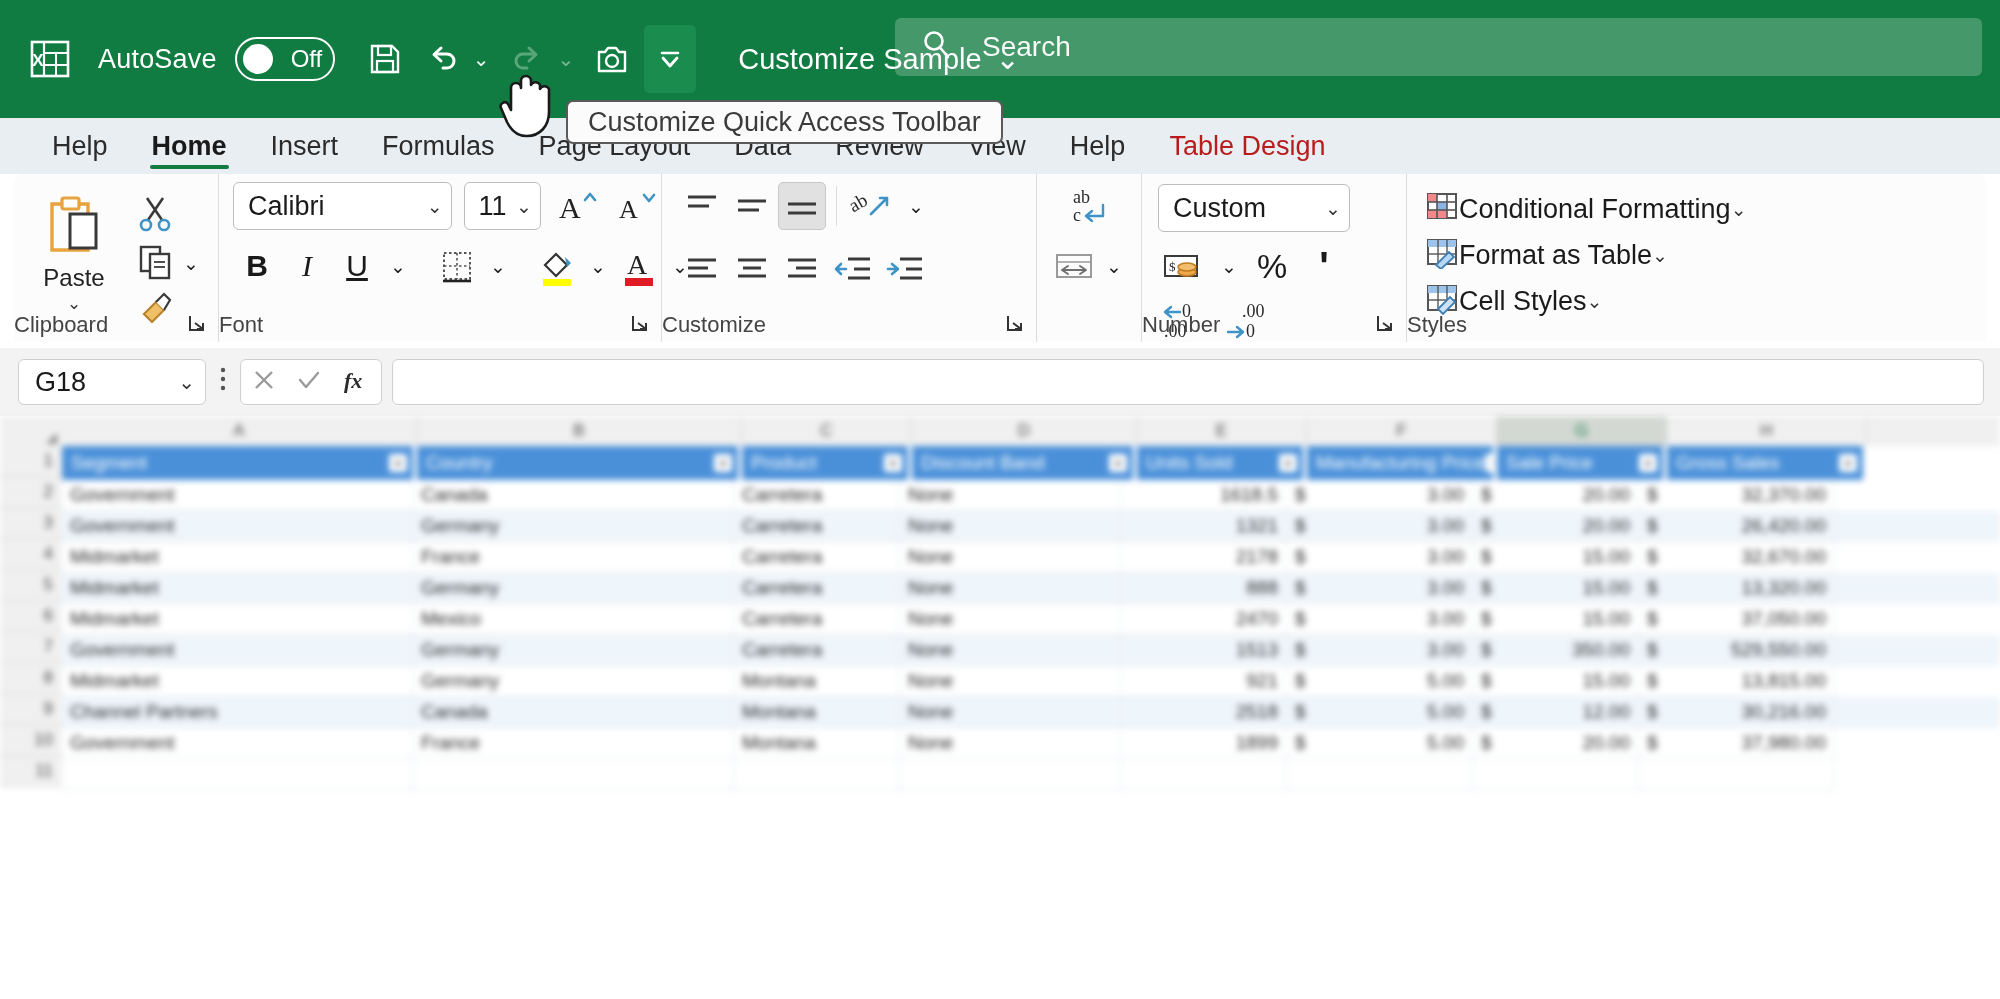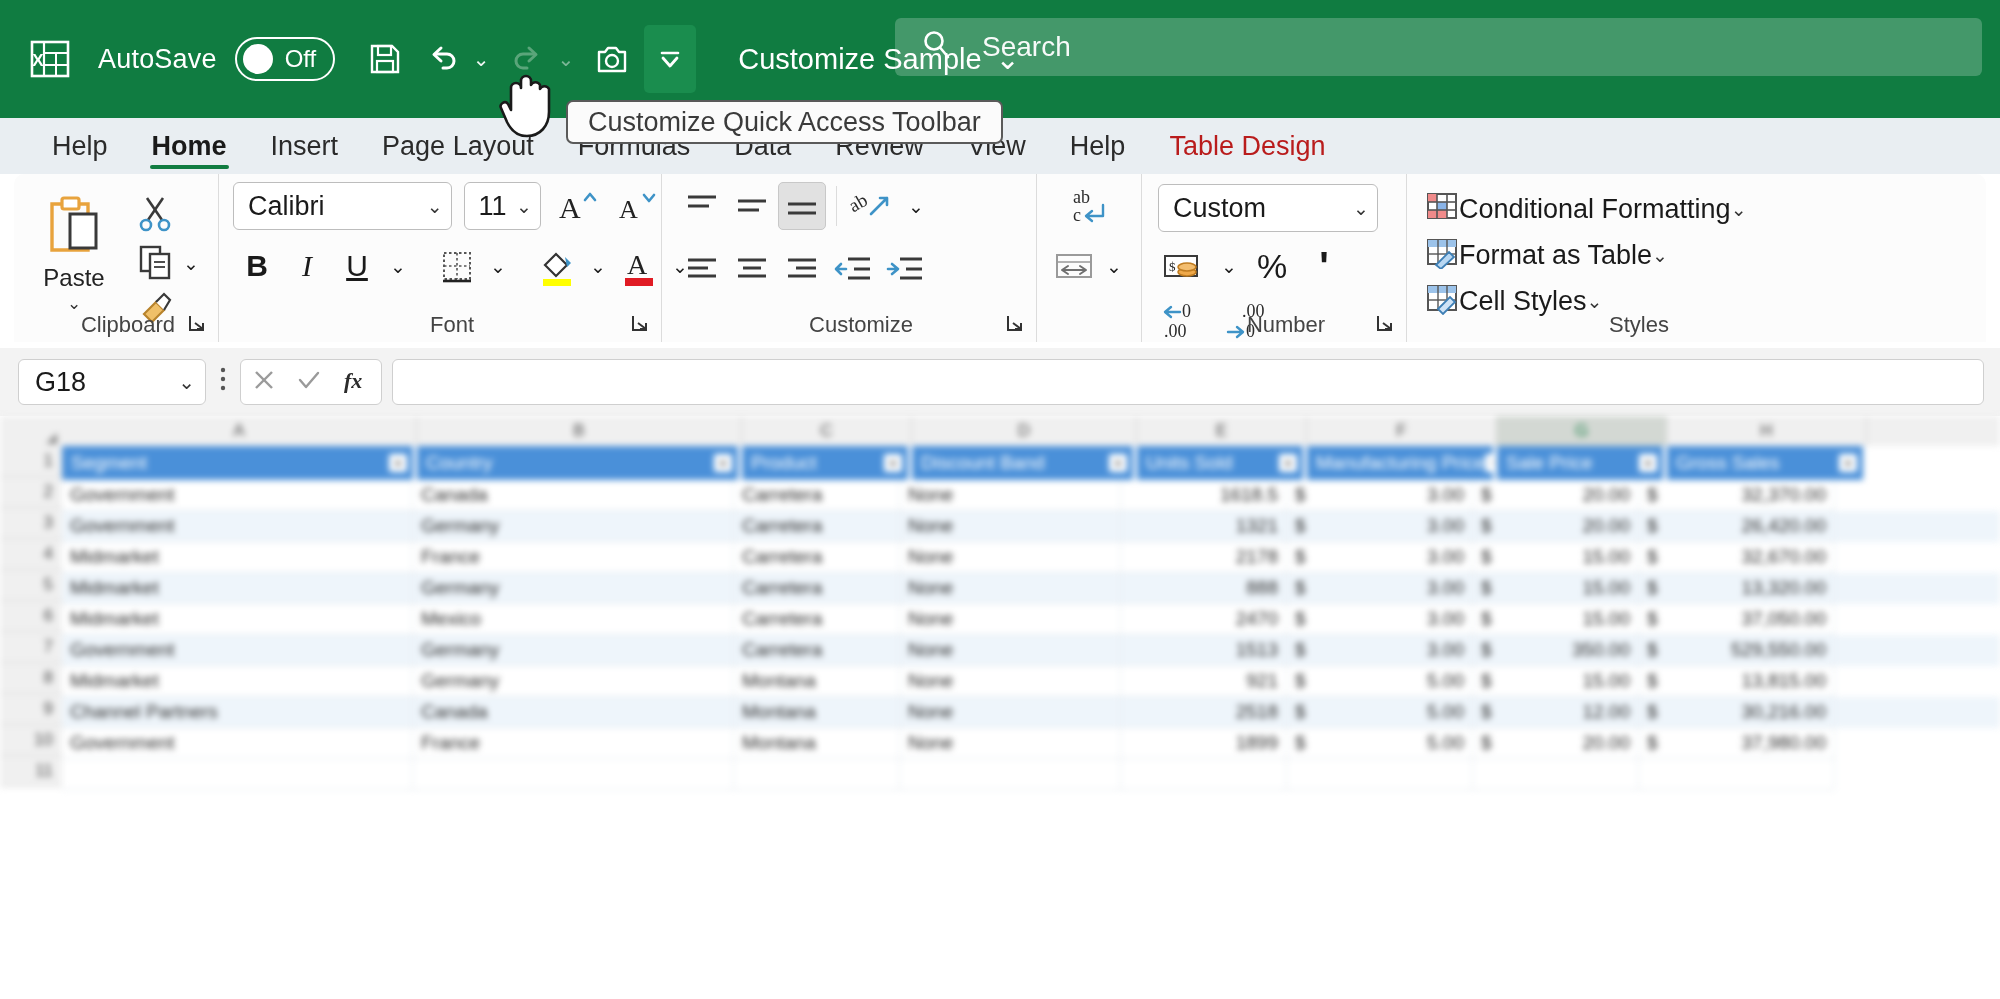--- a/index.html
+++ b/index.html
@@ -29,21 +29,21 @@
     width: 100px; height: 44px; border-radius: 24px;
     border: 2.5px solid #ffffff; background: transparent;
     display: flex; align-items: center; position: relative;
     margin-right: 24px; flex: 0 0 auto;
   }
   .toggle .knob {
     width: 30px; height: 30px; border-radius: 50%;
     background: #ffffff; margin-left: 6px;
   }
   .toggle .state {
-    color: #ffffff; font-size: 24px; margin-left: 12px;
+    color: #ffffff; font-size: 24px; margin-left: 18px;
   }
   .qat-btn {
     width: 52px; height: 56px; margin-right: 6px;
     display: flex; align-items: center; justify-content: center;
     border-radius: 5px; flex: 0 0 auto;
   }
   .qat-btn.active { background: #1a8d4e; width: 52px; height: 68px; }
   .qat-caret {
     color: #ffffff; font-size: 20px; margin-right: 12px;
     margin-left: -2px; flex: 0 0 auto; opacity: .95;
@@ -88,22 +88,22 @@
     border-radius: 10px 10px 0 0;
     display: flex;
   }
   .rgroup {
     position: relative; height: 168px;
     border-right: 1px solid #dcdcdc;
     display: flex; flex-direction: column;
   }
   .rgroup:last-child { border-right: none; }
   .rgroup .glabel {
-    position: absolute; bottom: 4px; left: 12px; width: 100%;
-    text-align: center; font-size: 22px; color: #444;
+    position: absolute; bottom: 4px; left: 0; width: 100%;
+    font-size: 22px; color: #444;
   }
   .launcher {
     position: absolute; right: 10px; bottom: 8px;
     width: 22px; height: 22px;
   }
   .gbody { flex: 1; display: flex; align-items: flex-start; padding-top: 8px; }
 
   
   .paste-col {
     width: 120px; display: flex; flex-direction: column;
@@ -305,22 +305,22 @@
         </svg>
       </span>
       <span class="sph">Search</span>
     </div>
   </div>
 
   <div class="tabstrip">
     <div class="tab">Help</div>
     <div class="tab active">Home</div>
     <div class="tab">Insert</div>
+    <div class="tab">Formulas</div>
     <div class="tab">Page Layout</div>
-    <div class="tab">Formulas</div>
     <div class="tab">Data</div>
     <div class="tab">Review</div>
     <div class="tab">View</div>
     <div class="tab">Help</div>
     <div class="tab contextual">Table Design</div>
   </div>
 
   <div class="ribbon">
 
     <div class="rgroup" style="width:205px">
@@ -538,21 +538,21 @@
             </svg>
           </div>
           <div class="btn sm">⌄</div>
         </div>
       </div>
     </div>
 
     <div class="rgroup" style="width:265px">
       <div class="gbody" style="flex-direction:column;align-items:stretch;padding-top:10px">
         <div class="numrow">
-          <div class="combo" style="width:220px">
+          <div class="combo" style="width:192px">
             <span class="cval">Custom</span>
             <span class="ccar">⌄</span>
           </div>
         </div>
         <div class="numrow r2">
           <div class="btn">
             <svg width="52" height="40" viewBox="0 0 52 40">
               <rect x="7" y="10" width="32" height="20" fill="#ffffff" stroke="#3a3a3a" stroke-width="2"></rect>
               <text x="11" y="25" font-size="13" fill="#2a2a2a" font-family="Liberation Serif, serif">$</text>
               <ellipse cx="29" cy="26" rx="9" ry="4" fill="#efa94a" stroke="#c07c20" stroke-width="1.6"></ellipse>

